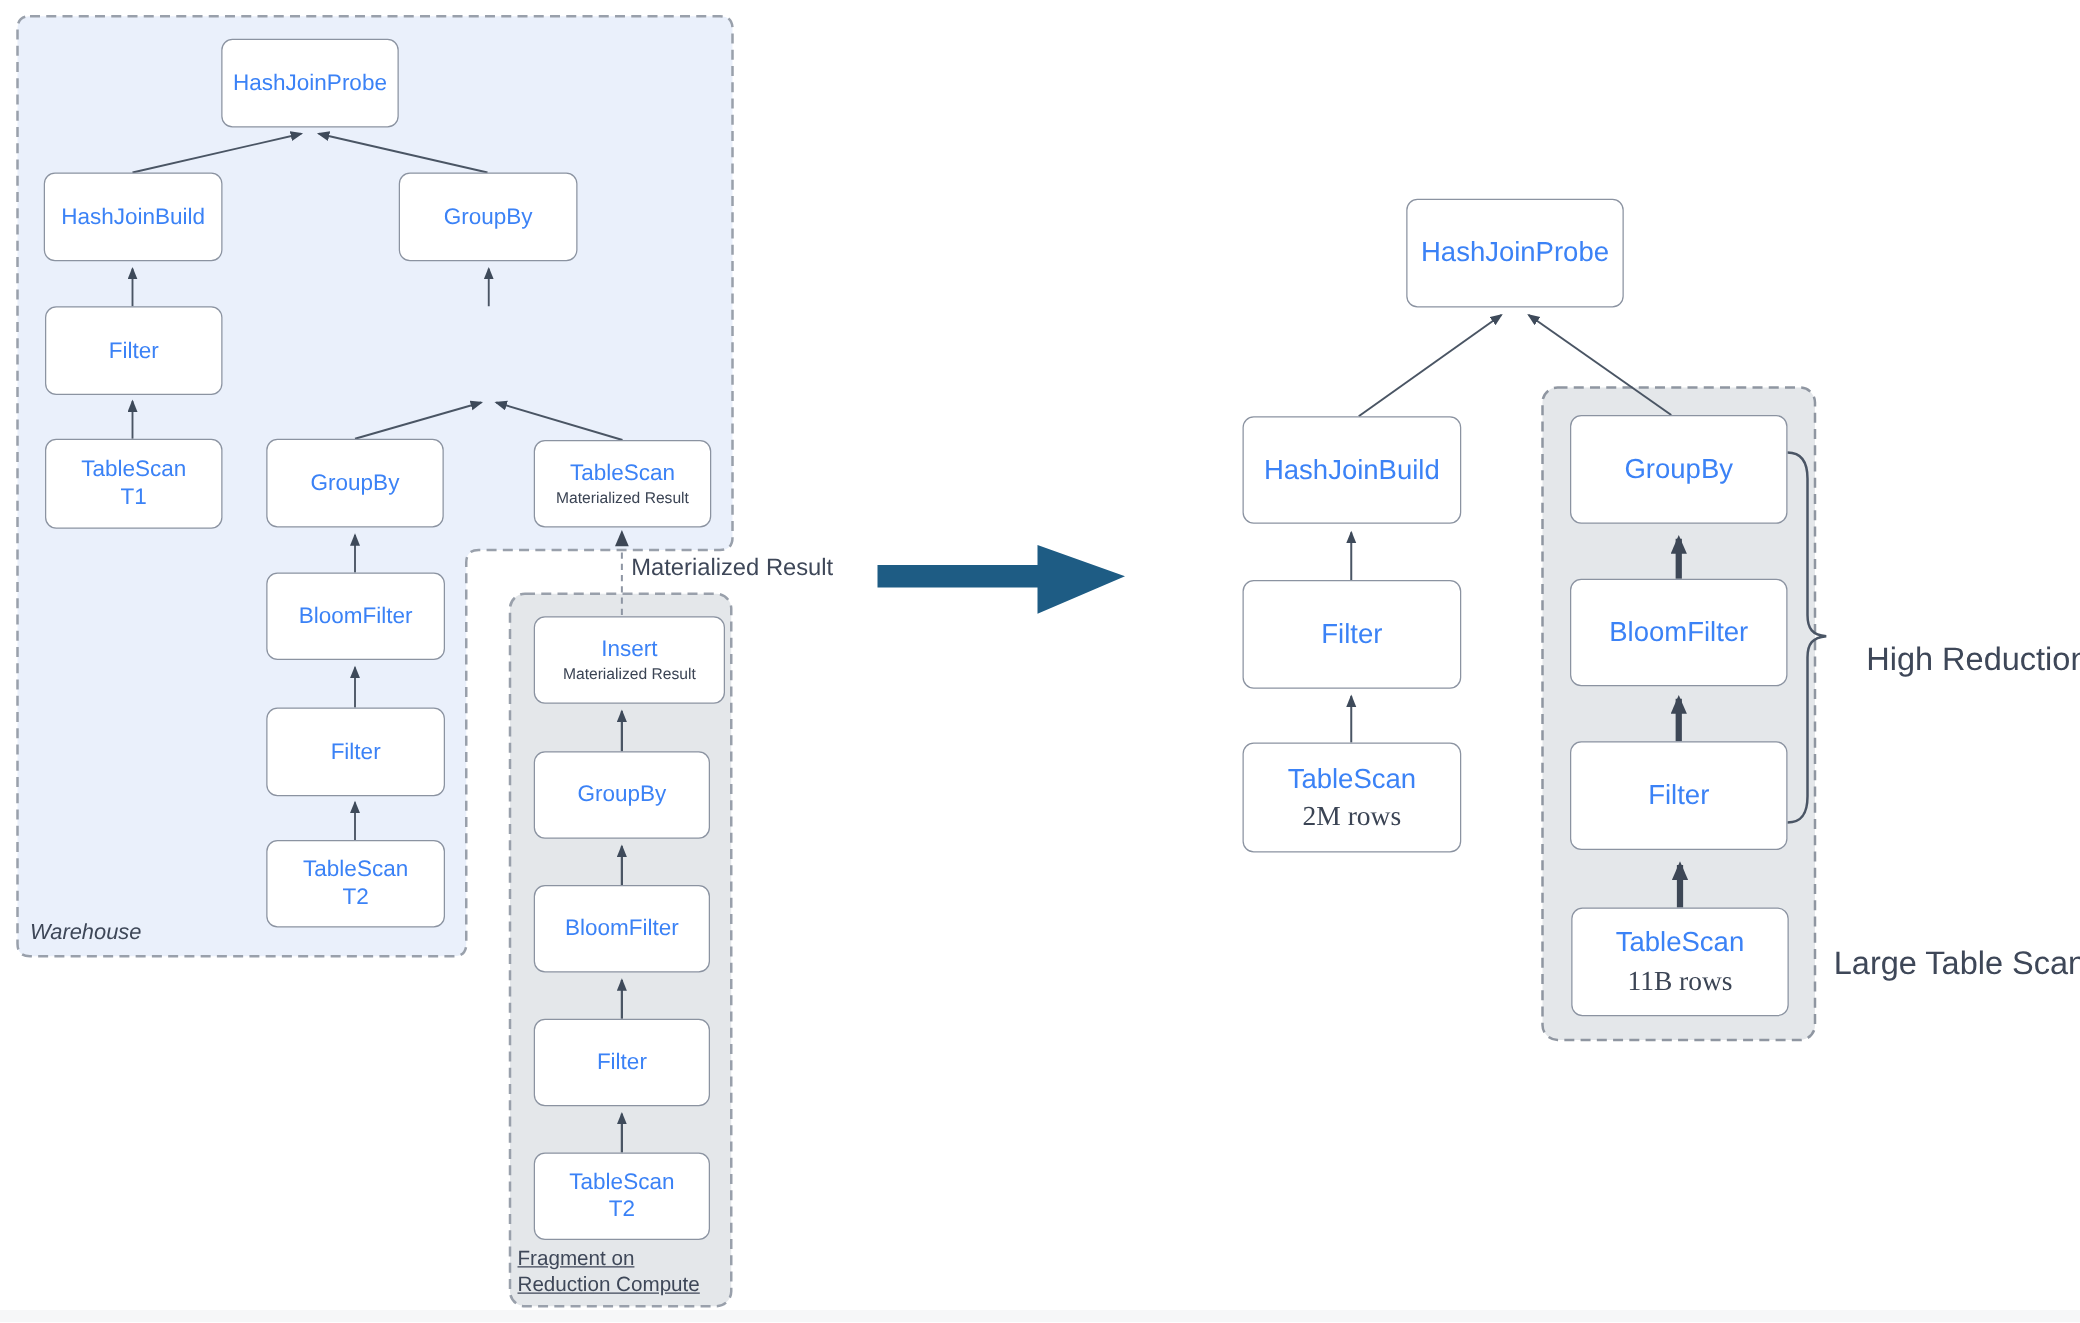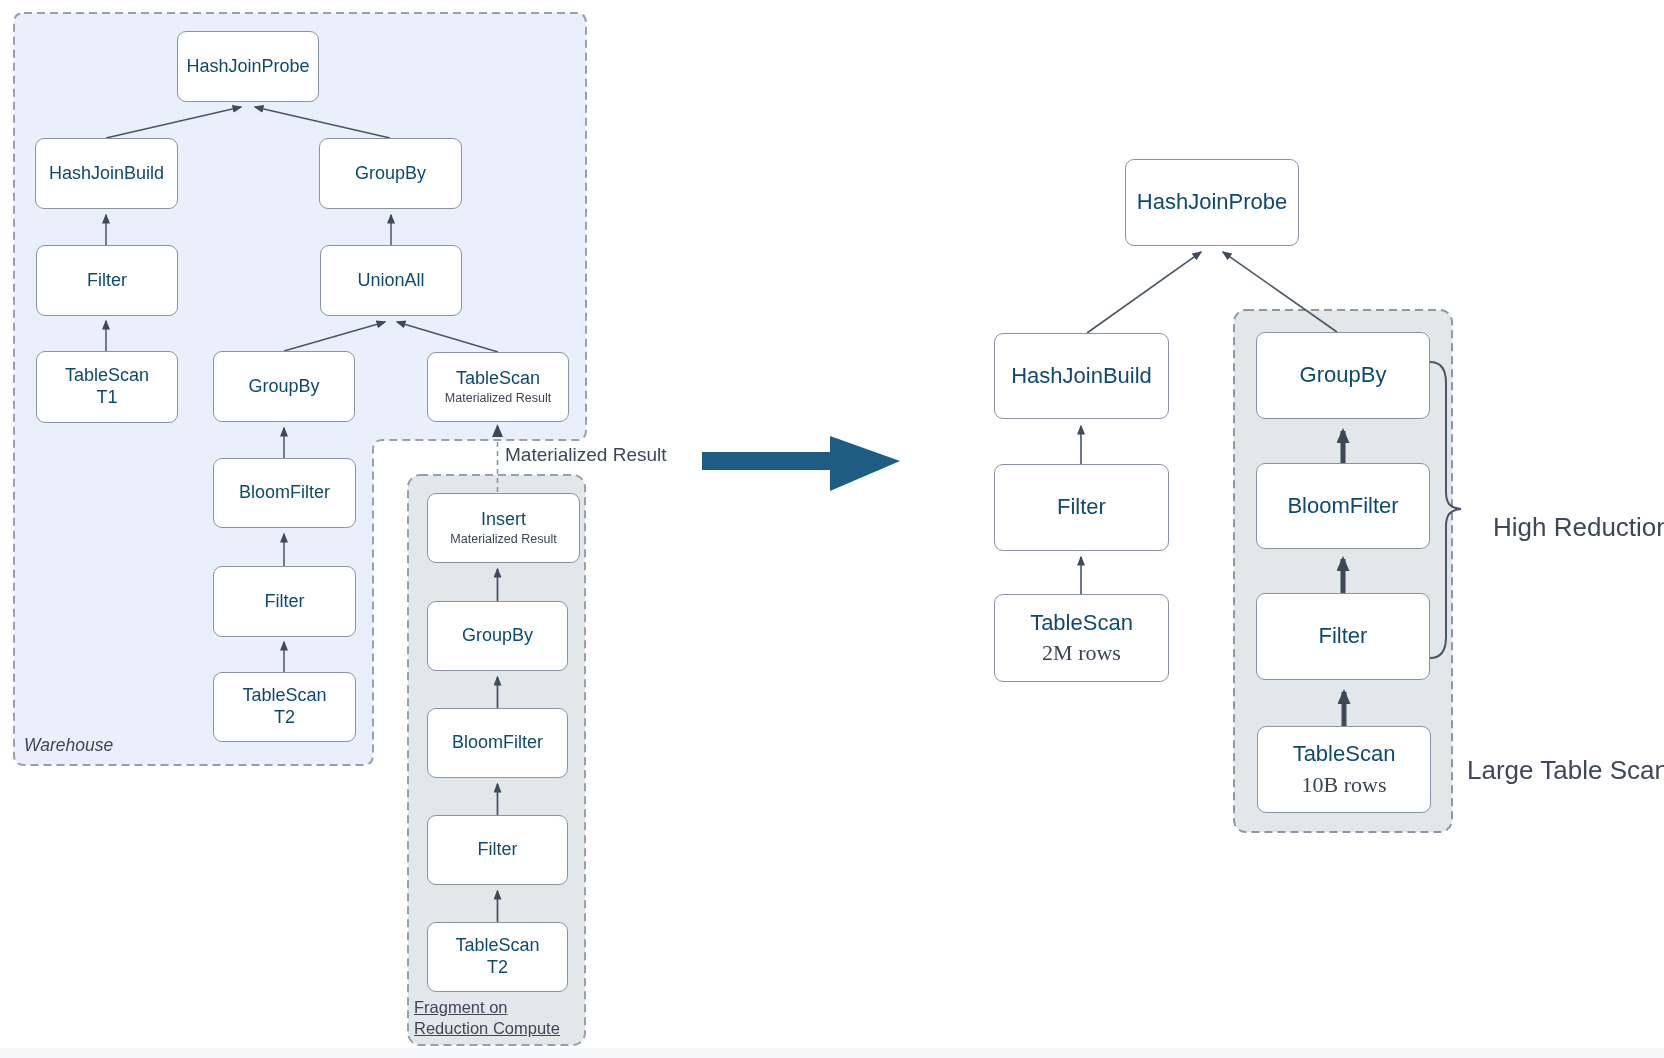--- a/index.html
+++ b/index.html
@@ -7,21 +7,21 @@
     position:relative;width:1664px;height:1058px;background:#ffffff;overflow:hidden;
     font-family:"Liberation Sans",sans-serif;color:#3b4454;
   }
   #diagram-svg{position:absolute;left:0;top:0;z-index:1;}
   .node{
     position:absolute;z-index:2;box-sizing:border-box;
     background:#ffffff;border:1.5px solid #8b93a1;border-radius:9px;
     display:flex;flex-direction:column;align-items:center;justify-content:center;
     text-align:center;line-height:1.2;
   }
-  .node .main{font-size:18px;color:#0c4a6e;}
+  .node .main{font-size:18px;color:#3b82f6;}
   .node .sub{font-size:12.5px;color:#3b4454;margin-top:2px;}
   .rnode .main{font-size:22px;}
   .rnode .sub{font-size:22px;margin-top:4px;font-family:Liberation Serif, serif;}
   .floating-label{position:absolute;z-index:3;color:#3e4758;white-space:nowrap;}
   .lbl-warehouse{left:24px;top:735px;font-size:17.5px;font-style:italic;}
   .lbl-fragment{left:414px;top:997px;font-size:16.5px;line-height:1.25;white-space:nowrap;text-decoration:underline;}
   .lbl-edge{left:505px;top:444px;font-size:19px;}
   .lbl-high{left:1493px;top:492px;font-size:26px;margin-top:20px;}
   .lbl-large{left:1467px;top:755px;font-size:26px;}
   .bottom-strip{position:absolute;left:0;top:1048px;width:1664px;height:10px;background:#f6f7f8;z-index:0;}
@@ -101,23 +101,20 @@
   </div>
   <div class="node" style="left:35px;top:138px;width:143px;height:71px">
     <span class="main">HashJoinBuild</span>
   </div>
   <div class="node" style="left:319px;top:138px;width:143px;height:71px">
     <span class="main">GroupBy</span>
   </div>
   <div class="node" style="left:36px;top:245px;width:142px;height:71px">
     <span class="main">Filter</span>
   </div>
-  <div class="node" style="left:320px;top:245px;width:142px;height:71px">
-    <span class="main">UnionAll</span>
-  </div>
   <div class="node" style="left:36px;top:351px;width:142px;height:72px">
     <span class="main">TableScan</span>
     <span class="main">T1</span>
   </div>
   <div class="node" style="left:213px;top:351px;width:142px;height:71px">
     <span class="main">GroupBy</span>
   </div>
   <div class="node" style="left:427px;top:352px;width:142px;height:70px">
     <span class="main">TableScan</span>
     <span class="sub">Materialized Result</span>
@@ -168,21 +165,21 @@
   </div>
   <div class="node rnode" style="left:994px;top:594px;width:175px;height:88px">
     <span class="main">TableScan</span>
     <span class="sub">2M rows</span>
   </div>
   <div class="node rnode" style="left:1256px;top:593px;width:174px;height:87px">
     <span class="main">Filter</span>
   </div>
   <div class="node rnode" style="left:1257px;top:726px;width:174px;height:87px">
     <span class="main">TableScan</span>
-    <span class="sub">10B rows</span>
+    <span class="sub">11B rows</span>
   </div>
 
   <div class="floating-label lbl-warehouse">Warehouse</div>
 
   <div class="floating-label lbl-fragment">
     <div>Fragment on</div>
     <div>Reduction Compute</div>
   </div>
 
   <div class="floating-label lbl-edge">Materialized Result</div>

